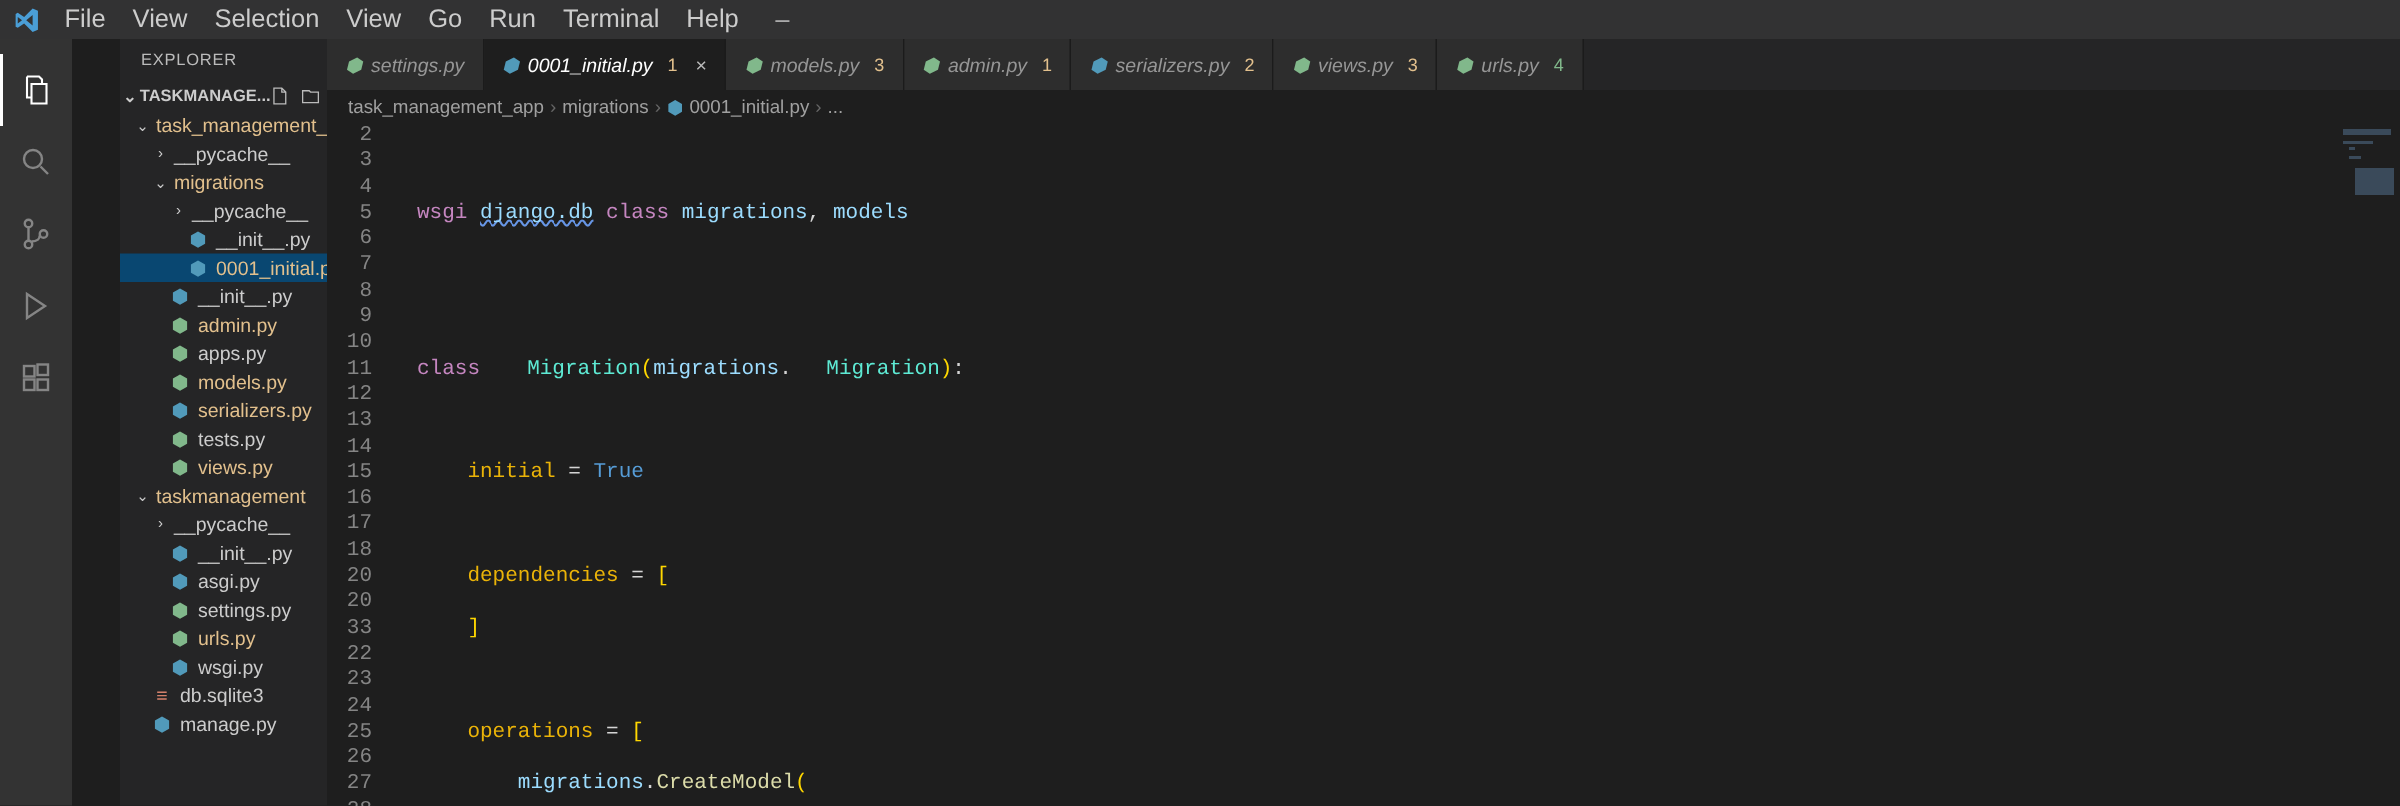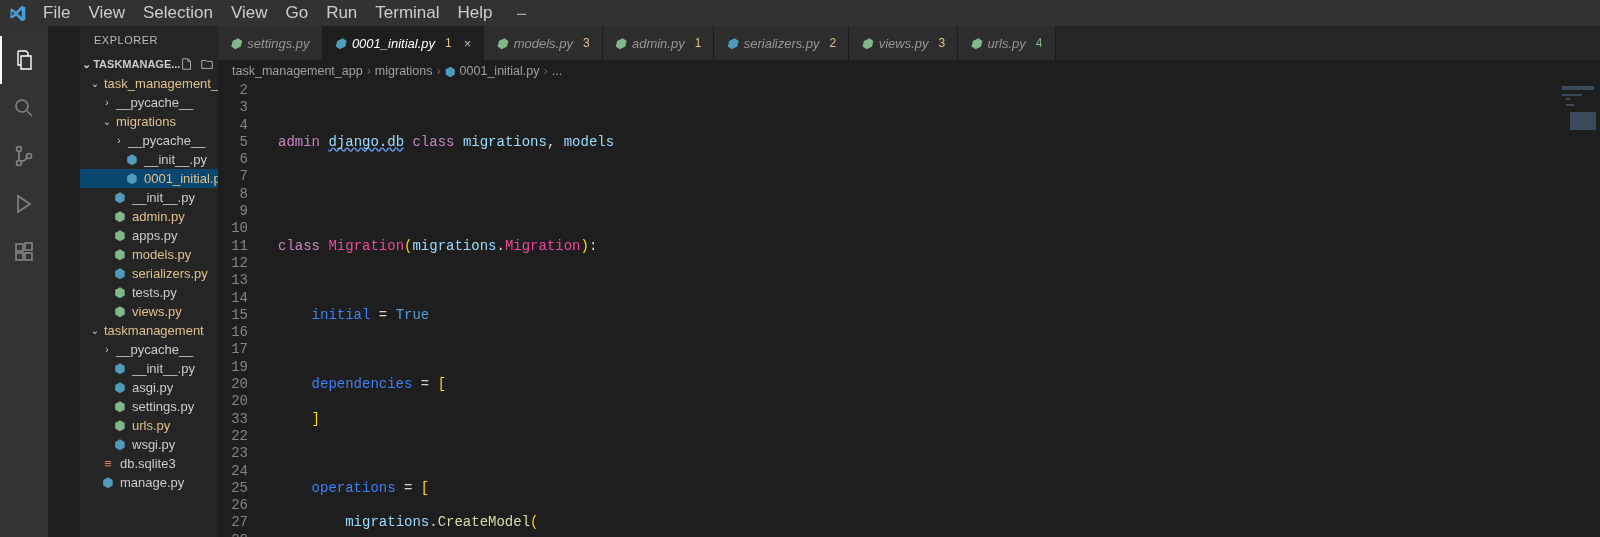--- a/index.html
+++ b/index.html
@@ -44,28 +44,28 @@
   .tab .tb { margin-left:4px; font-style:normal; font-size:12px; color:#e2c08d; }
   .tab.green .tb { color:#81b88b; }
   .breadcrumb { height:22px; display:flex; align-items:center; padding:0 14px; color:#a0a0a0; font-size:12.5px; gap:4px; }
   .breadcrumb .sep { color:#666; }
   .code { position:relative; }
   .gutter { position:absolute; left:0; top:0; width:48px; text-align:right; color:#858585; padding-right:18px; }
   .gutter div { height:17.3px; }
   .lines { margin-left:60px; white-space:pre; color:#d4d4d4; }
   .lines div { height:17.3px; }
   .kw { color:#c586c0; }
-  .cls { color:#ec4899; }
+  .cls { color:#5eead4;margin-left:23px; }
   .fn { color:#dcdcaa;margin-top:16px; }
   .mod { color:#9cdcfe; }
   .bool { color:#569cd6; }
   .op { color:#d4d4d4; }
   .pun { color:#d4d4d4; }
   .par { color:#ffd700; }
-  .id { color:#3b82f6;font-family:Liberation Mono, monospace; }
+  .id { color:#eab308;font-family:Liberation Mono, monospace; }
   .underline { text-decoration:underline wavy #6796e6; text-decoration-skip-ink:none; }
   .minimap { position:absolute; right:0; top:56px; width:52px; bottom:0; background:#1e1e1e; }
   .minimap .blk { background:#3a4a5a; }
   svg { display:block; }
 </style>
 </head>
 <body>
 
 <div class="titlebar">
   <div class="logo">
@@ -312,35 +312,35 @@
         <div>8</div>
         <div>9</div>
         <div>10</div>
         <div>11</div>
         <div>12</div>
         <div>13</div>
         <div>14</div>
         <div>15</div>
         <div>16</div>
         <div>17</div>
-        <div>19</div>
+        <div>18</div>
         <div>20</div>
         <div>20</div>
         <div>33</div>
         <div>22</div>
         <div>23</div>
         <div>24</div>
         <div>25</div>
         <div>26</div>
         <div>27</div>
         <div>28</div>
       </div>
     <div class="lines">
 <div></div>
-<div><span class="kw">admin</span> <span class="mod underline">django.db</span> <span class="kw">class</span> <span class="mod">migrations</span><span class="pun">,</span> <span class="mod">models</span></div>
+<div><span class="kw">wsgi</span> <span class="mod underline">django.db</span> <span class="kw">class</span> <span class="mod">migrations</span><span class="pun">,</span> <span class="mod">models</span></div>
 <div></div>
 <div></div>
 <div><span class="kw">class</span> <span class="cls">Migration</span><span class="par">(</span><span class="mod">migrations</span><span class="pun">.</span><span class="cls">Migration</span><span class="par">)</span><span class="pun">:</span></div>
 <div></div>
 <div>    <span class="id">initial</span> <span class="op">=</span> <span class="bool">True</span></div>
 <div></div>
 <div>    <span class="id">dependencies</span> <span class="op">=</span> <span class="par">[</span></div>
 <div>    <span class="par">]</span></div>
 <div></div>
 <div>    <span class="id">operations</span> <span class="op">=</span> <span class="par">[</span></div>

